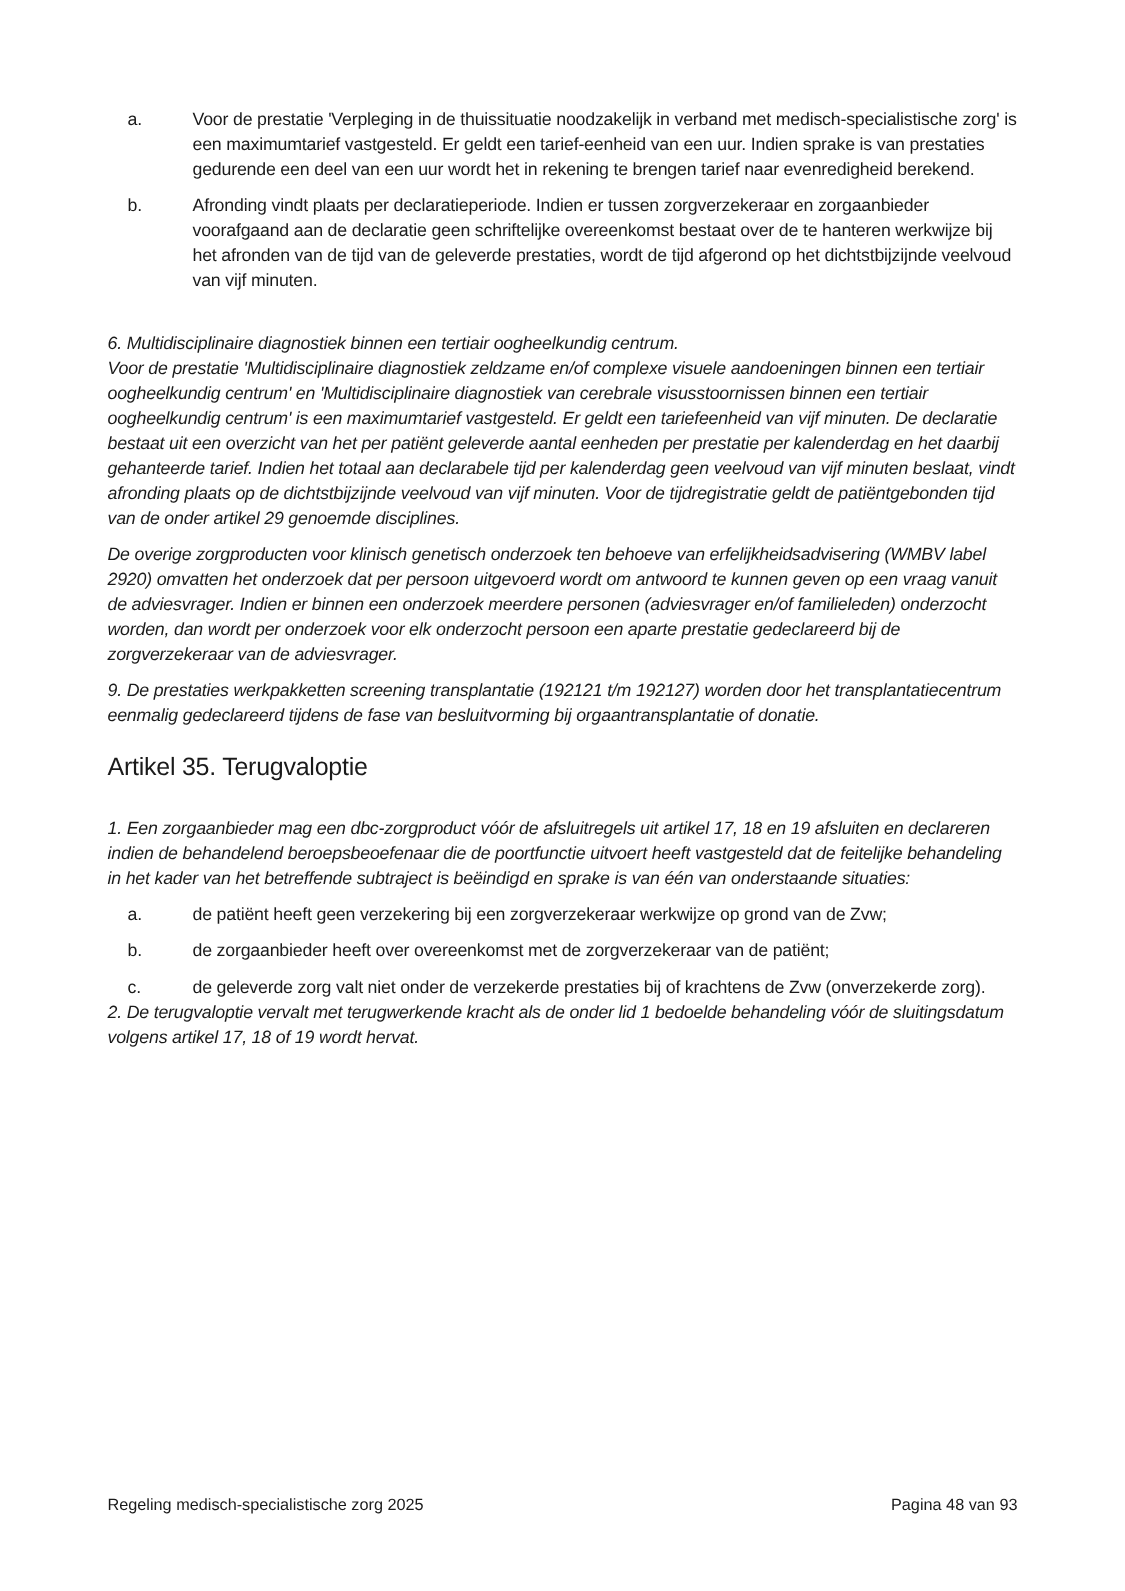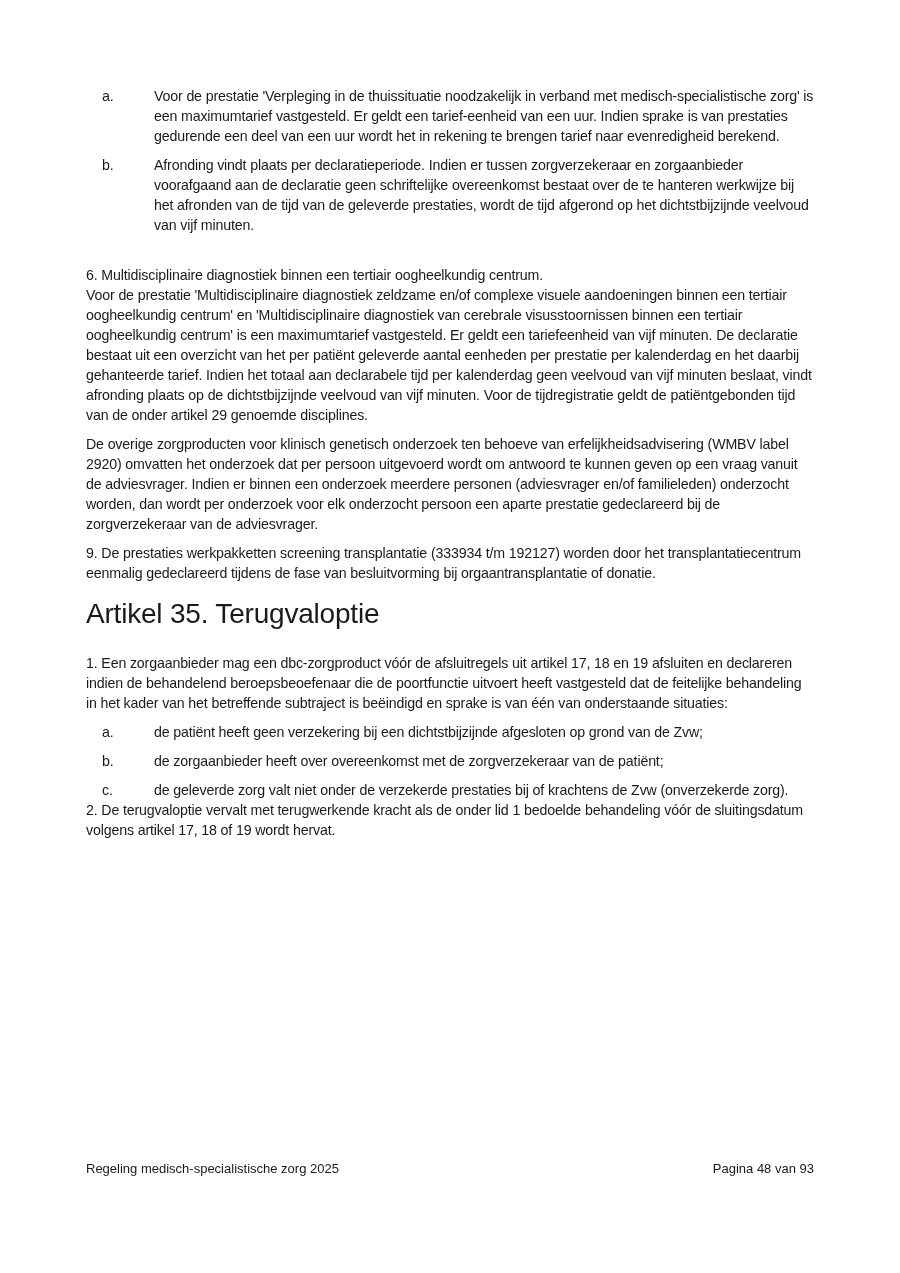--- a/index.html
+++ b/index.html
@@ -2,27 +2,27 @@
 <html><head>
 <meta charset="utf-8">
 <style>
   html, body { margin: 0; padding: 0; background: #ffffff; }
   body {
     width: 900px; height: 1273px; position: relative; overflow: hidden;
     font-family: "Liberation Sans", "DejaVu Sans", sans-serif;
     color: #1a1a1a;
   }
   .page { position: absolute; left: 86px; top: 86px; width: 728px; }
-  .p { font-size: 14.2px; line-height: 20px; margin: 0; letter-spacing: -0.15px; }
+  .p { font-size: 14.2px; line-height: 20px; margin: 0; letter-spacing: -0.15px; font-style: italic; }
   .list { margin: 0; padding: 0; list-style: none; }
   .li { display: flex; font-size: 14.2px; line-height: 20px; letter-spacing: -0.15px; }
   .marker { width: 42px; flex: 0 0 42px; text-align: left; padding-left: 16px; box-sizing: border-box; }
   .li-text { flex: 1; margin-left: 26px; }
-  h2 { font-weight: normal; font-size: 28px; margin: 0; letter-spacing: -0.2px; line-height: 30px; }
-  .footer { position: absolute; top: 1161px; left: 86px; width: 728px; display: flex; justify-content: space-between; font-size: 13px; }
+  h2 { font-weight: normal; font-size: 20px; margin: 0; letter-spacing: -0.2px; line-height: 30px; }
+  .footer { position: absolute; top: 1196px; left: 86px; width: 728px; display: flex; justify-content: space-between; font-size: 13px; }
 </style>
 </head>
 <body>
 
 <div class="page">
   <div class="list" style="margin-top:0;">
     <div class="li" style="margin-bottom:9px;">
       <span class="marker">a.</span>
       <span class="li-text">Voor de prestatie 'Verpleging in de thuissituatie noodzakelijk in verband met medisch-specialistische zorg' is een maximumtarief vastgesteld. Er geldt een tarief-eenheid van een uur. Indien sprake is van prestaties gedurende een deel van een uur wordt het in rekening te brengen tarief naar evenredigheid berekend.</span>
     </div>
@@ -38,31 +38,31 @@
   </div>
 
   <div style="margin-top:9px;">
     <p class="p">De overige zorgproducten voor klinisch genetisch onderzoek ten behoeve van erfelijkheidsadvisering (WMBV label 2920) omvatten het onderzoek dat per persoon uitgevoerd wordt om antwoord te kunnen geven op een vraag vanuit de adviesvrager. Indien er binnen een onderzoek meerdere personen (adviesvrager en/of familieleden) onderzocht worden, dan wordt per onderzoek voor elk onderzocht persoon een aparte prestatie gedeclareerd bij de zorgverzekeraar van de adviesvrager.</p>
   </div>
 
   <div style="margin-top:9px;">
   </div>
 
   <div style="margin-top:9px;">
-    <p class="p">9. De prestaties werkpakketten screening transplantatie (333934 t/m 192127) worden door het transplantatiecentrum eenmalig gedeclareerd tijdens de fase van besluitvorming bij orgaantransplantatie of donatie.</p>
+    <p class="p">9. De prestaties werkpakketten screening transplantatie (192121 t/m 192127) worden door het transplantatiecentrum eenmalig gedeclareerd tijdens de fase van besluitvorming bij orgaantransplantatie of donatie.</p>
   </div>
 
   <h2 style="margin-top:16px;">Artikel 35. Terugvaloptie</h2>
 
   <p class="p" style="margin-top:24px;">1. Een zorgaanbieder mag een dbc-zorgproduct vóór de afsluitregels uit artikel 17, 18 en 19 afsluiten en declareren indien de behandelend beroepsbeoefenaar die de poortfunctie uitvoert heeft vastgesteld dat de feitelijke behandeling in het kader van het betreffende subtraject is beëindigd en sprake is van één van onderstaande situaties:</p>
 
   <div class="list" style="margin-top:9px;">
     <div class="li" style="margin-bottom:9px;">
       <span class="marker">a.</span>
-      <span class="li-text">de patiënt heeft geen verzekering bij een dichtstbijzijnde afgesloten op grond van de Zvw;</span>
+      <span class="li-text">de patiënt heeft geen verzekering bij een zorgverzekeraar werkwijze op grond van de Zvw;</span>
     </div>
     <div class="li" style="margin-bottom:9px;">
       <span class="marker">b.</span>
       <span class="li-text">de zorgaanbieder heeft over overeenkomst met de zorgverzekeraar van de patiënt;</span>
     </div>
     <div class="li">
       <span class="marker">c.</span>
       <span class="li-text">de geleverde zorg valt niet onder de verzekerde prestaties bij of krachtens de Zvw (onverzekerde zorg).</span>
     </div>
   </div>

